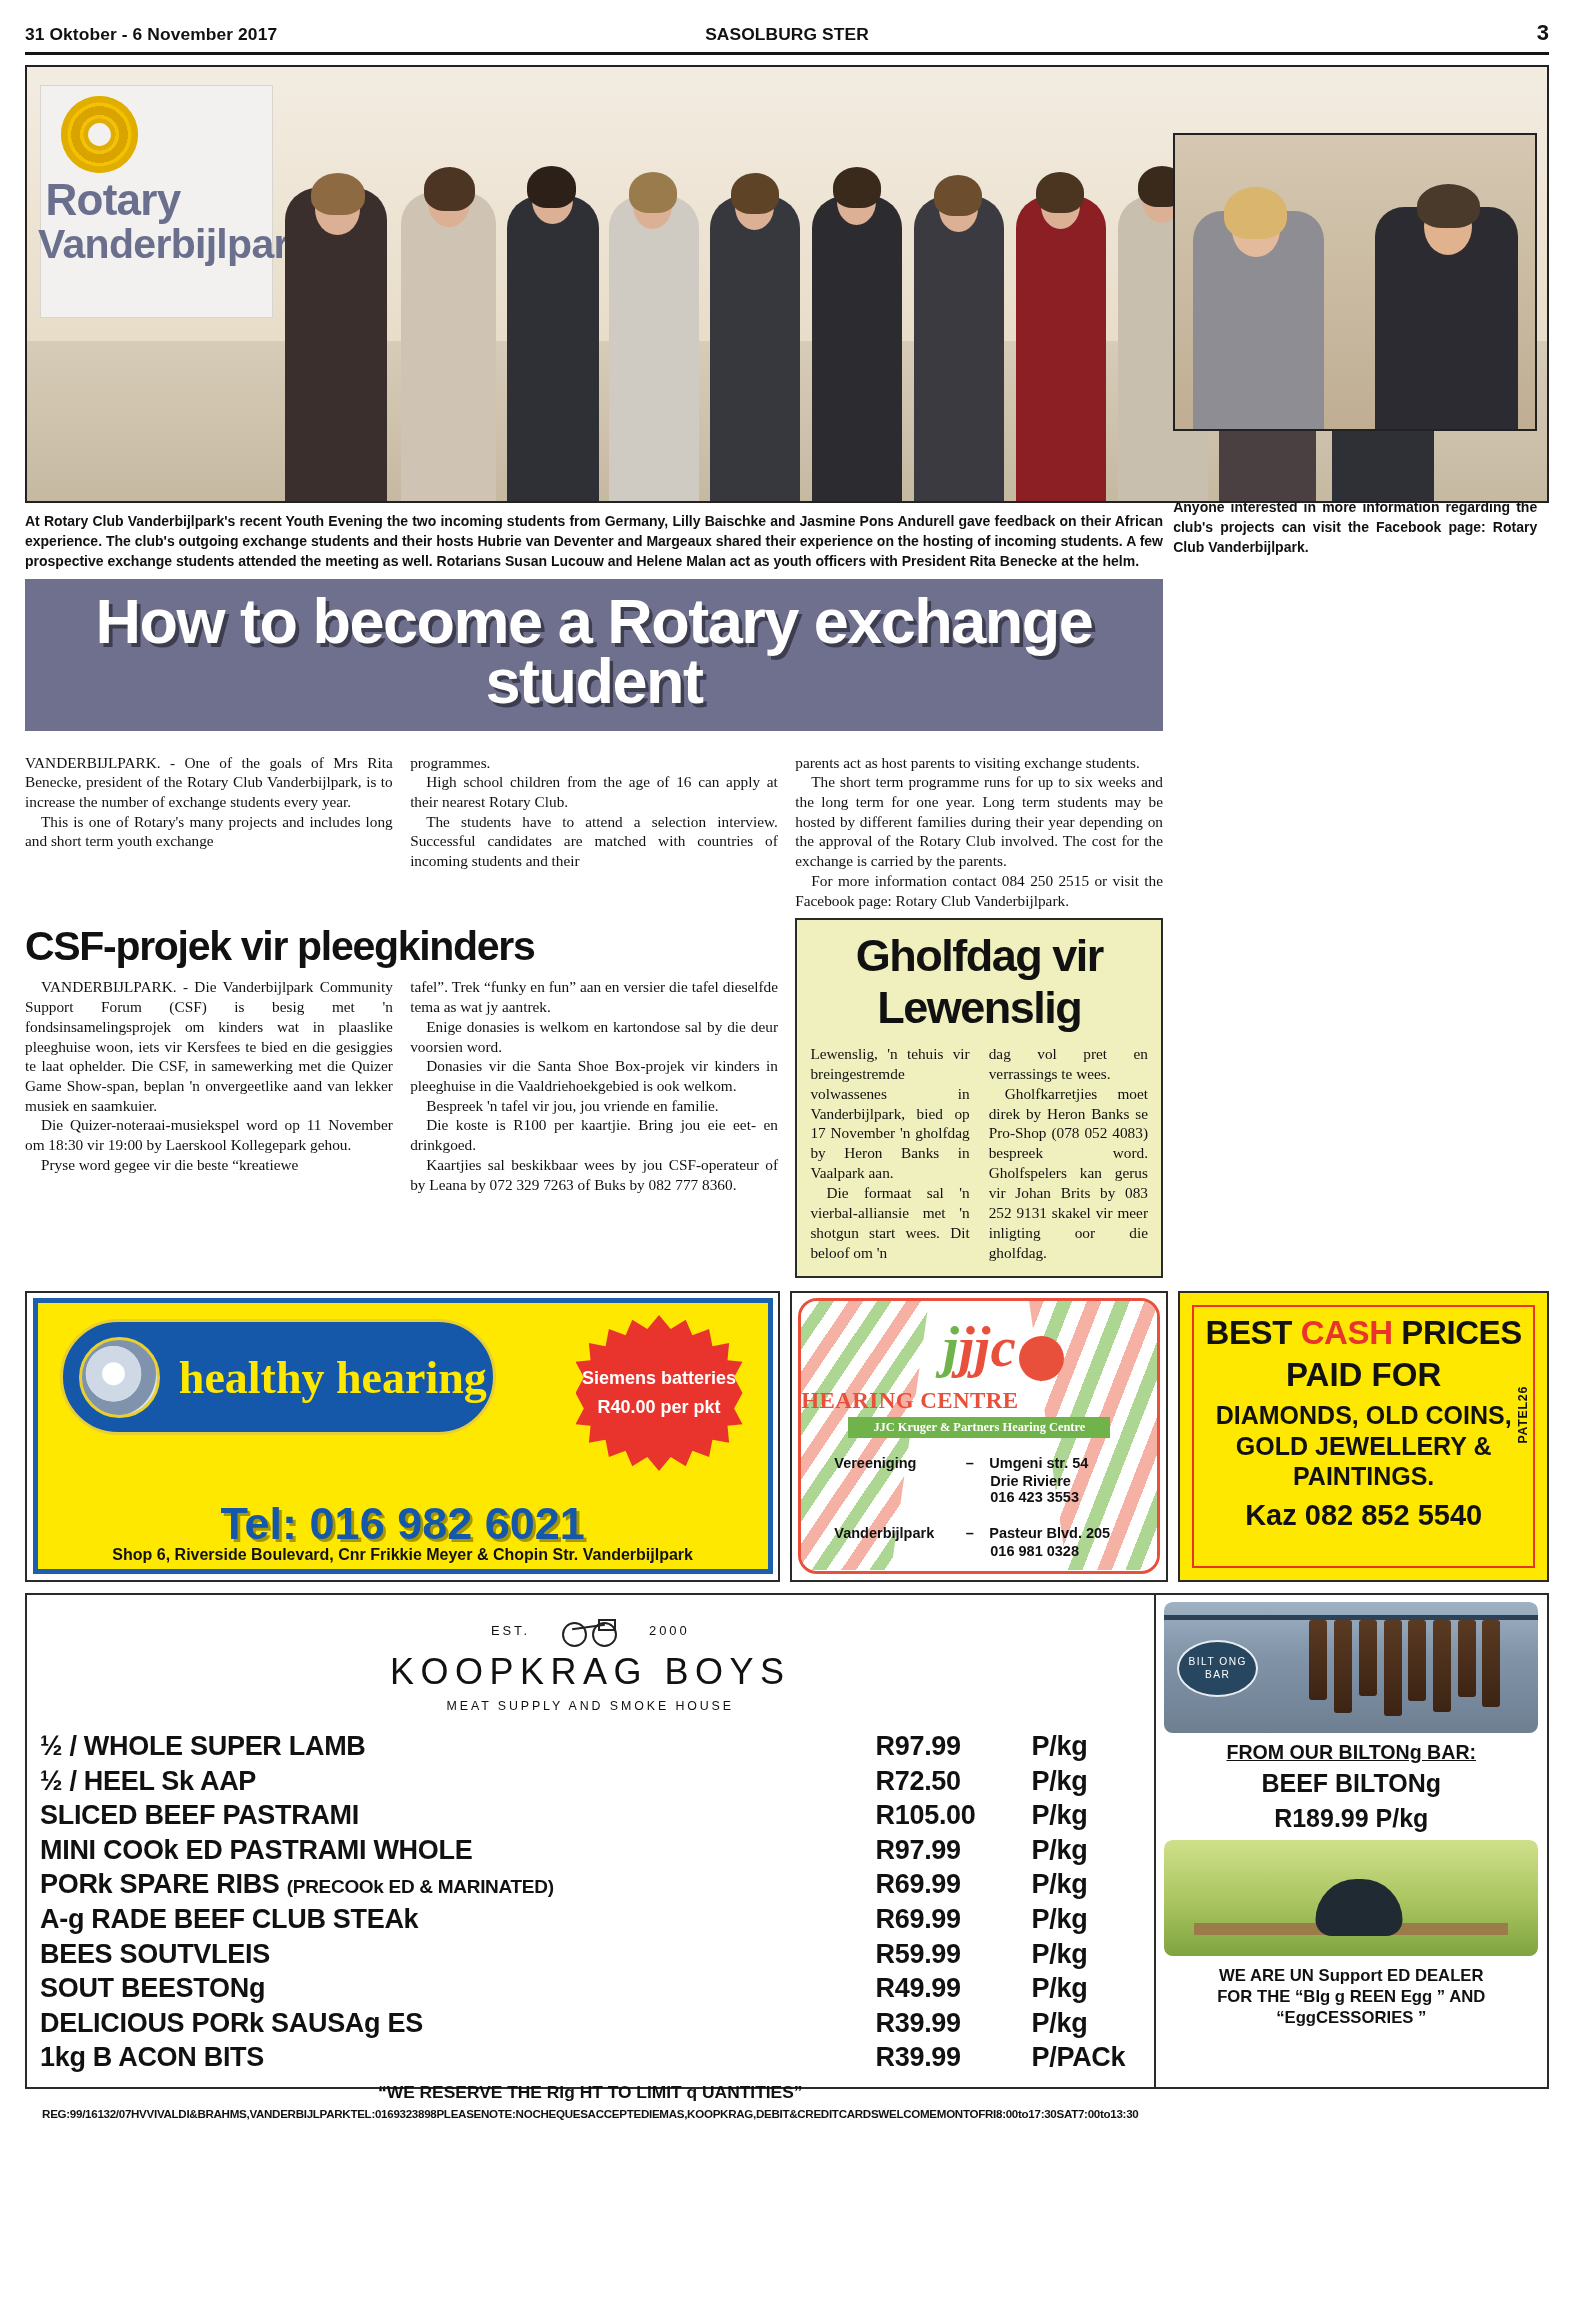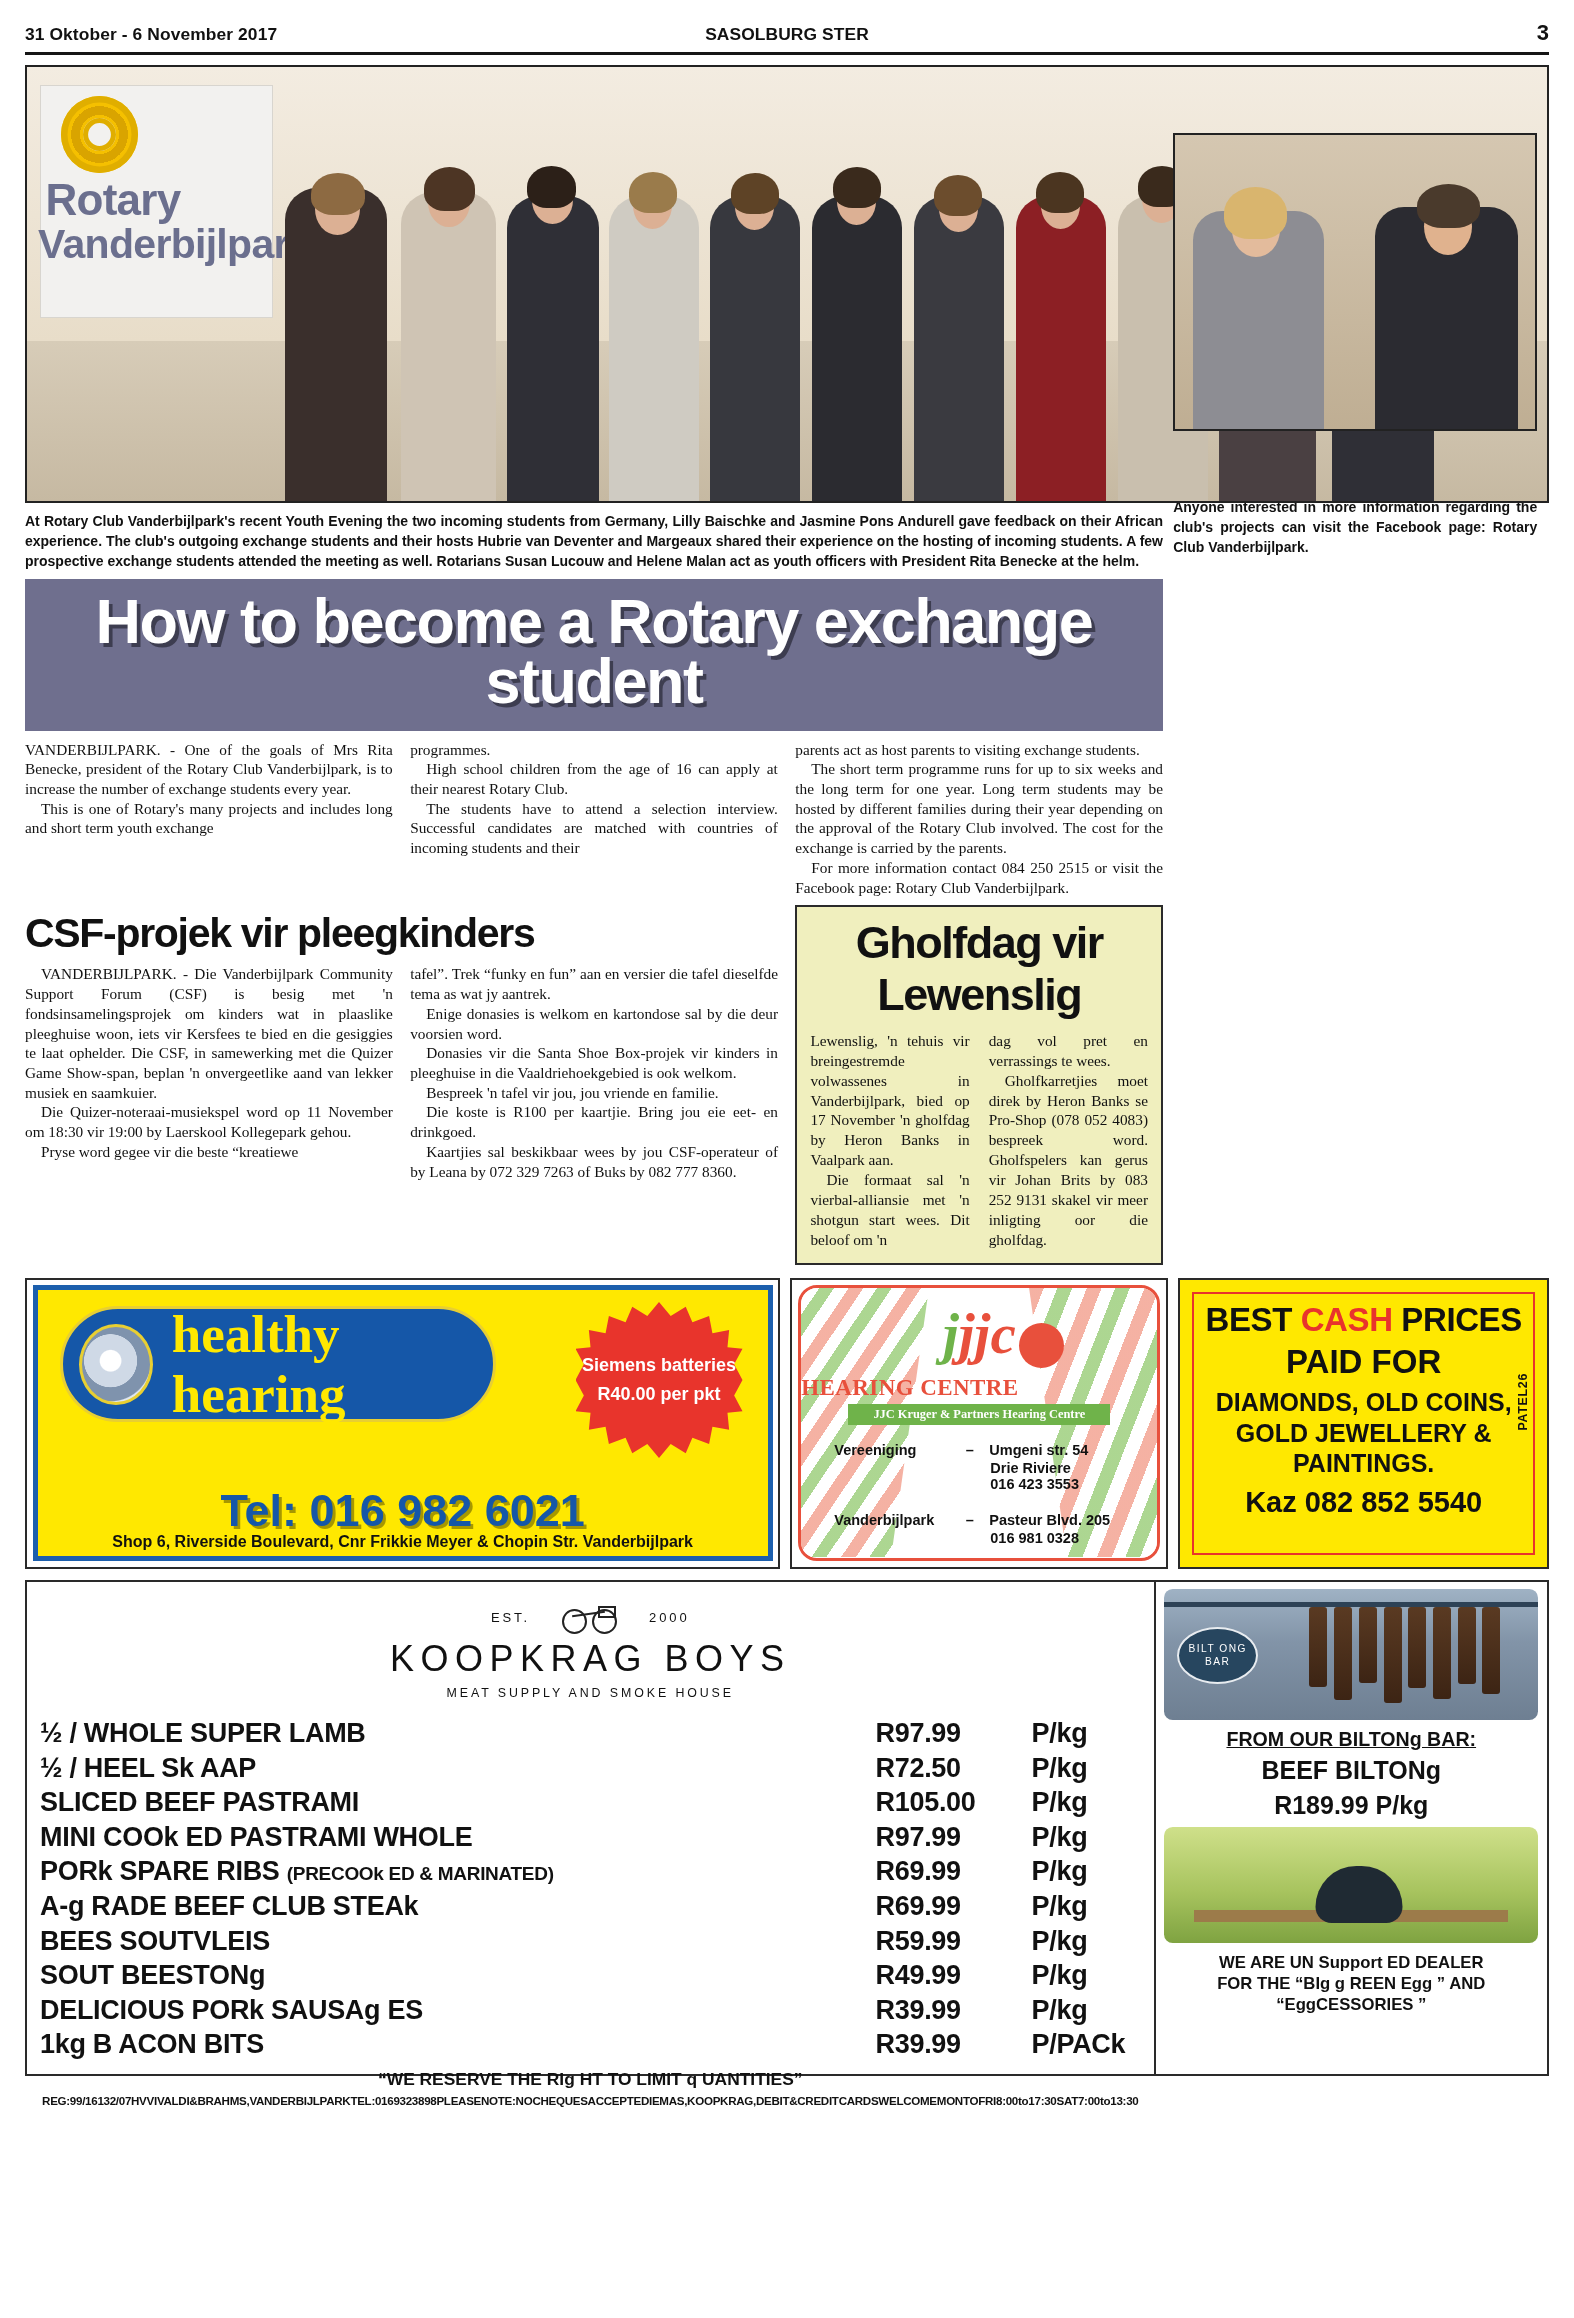--- a/index.html
+++ b/index.html
@@ -50,21 +50,21 @@
   
   .body-grid { display:flex; gap:10.2px; margin-top:7.3px; }
   .left-block { width:1138px; }
   .right-rail { width:364px; }
 
   .banner-head { background:#6f6f8e; padding:11.6px 16px 19px 16px; }
   .banner-head h1 { color:#fff; font-size:63px; line-height:.96; font-weight:700;
     letter-spacing:-1.5px; text-align:center; text-shadow: 3.6px 4.4px 0 rgba(20,20,30,.55);
     font-family:"Liberation Sans", sans-serif; }
 
-  .cols3 { display:flex; gap:17.4px; margin-top:9px; }
+  .cols3 { display:flex; gap:17.4px; margin-top:22px; }
   .col { width:368px; font-family:"Liberation Serif", serif; font-size:15.3px; line-height:1.29;
     text-align: justify; }
   .col p { text-indent: 16px; margin-bottom:0; }
   .col p.noindent { text-indent:0; }
 
   .sub-head { font-size:41px; font-weight:700; letter-spacing:-1.3px; line-height:1;
     margin:16px 0 10.2px 0; font-family:"Liberation Sans", sans-serif; }
 
   
   .rail-photo { width:100%; height:298px; border:2.2px solid #222; position:relative; overflow:hidden;
@@ -86,21 +86,21 @@
   .ads-row { display:flex; gap:10.2px; margin-top:13px; }
   .ad { border:2.2px solid #2a2a2a; position:relative; overflow:hidden; }
 
   .ad-hearing { width:756px; height:291px; background:#fff; padding:5.8px; }
   .ad-hearing .inner { width:100%; height:100%; background:#ffe800; border:5.1px solid #1c5fad; position:relative; }
   .ad-hearing .logo-pill { position:absolute; left:22px; top:16px; width:436px; height:116px;
     background:#1557a8; border-radius:60px; border:3.6px solid #e8cf32; display:flex; align-items:center; }
   .ad-hearing .logo-ear { width:81px; height:81px; margin-left:16px; border-radius:50%;
     background: radial-gradient(circle at 42% 45%, #ffffff 0 18%, #cfd9e6 20% 46%, #7f93ad 47% 70%, #dfe7f0 72% 100%);
     border:3.6px solid #e8cf32; }
-  .ad-hearing .logo-txt { color:#ffe800; font-size:53px; font-weight:700; margin-left:19px;
+  .ad-hearing .logo-txt { color:#ffe800; font-size:46px; font-weight:700; margin-left:19px;
     font-family:"Liberation Serif", serif; }
   .ad-hearing .burst { position:absolute; right:25px; top:11.6px; width:167px; height:156px; }
   .ad-hearing .burst .star { width:100%; height:100%; background:#e8342c;
     clip-path: polygon(50% 0%,57% 9%,66% 3%,70% 13%,80% 9%,82% 20%,92% 18%,91% 29%,100% 30%,95% 40%,
       100% 50%,95% 60%,100% 70%,91% 71%,92% 82%,82% 80%,80% 91%,70% 87%,66% 97%,57% 91%,50% 100%,
       43% 91%,34% 97%,30% 87%,20% 91%,18% 80%,8% 82%,9% 71%,0% 70%,5% 60%,0% 50%,5% 40%,0% 30%,
       9% 29%,8% 18%,18% 20%,20% 9%,30% 13%,34% 3%,43% 9%); }
   .ad-hearing .burst .btext { position:absolute; inset:0; display:flex; flex-direction:column;
     align-items:center; justify-content:center; color:#fff; font-weight:700; font-size:18px;
     line-height:1.6; text-align:center; }

